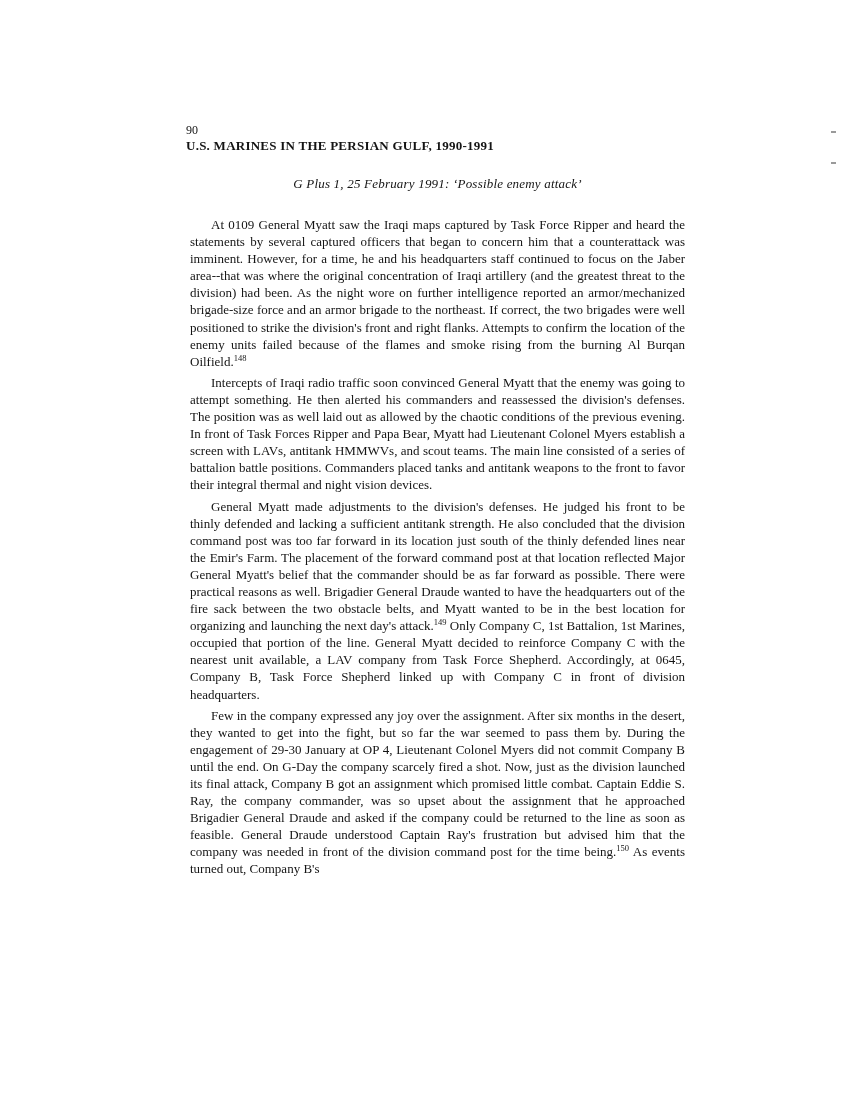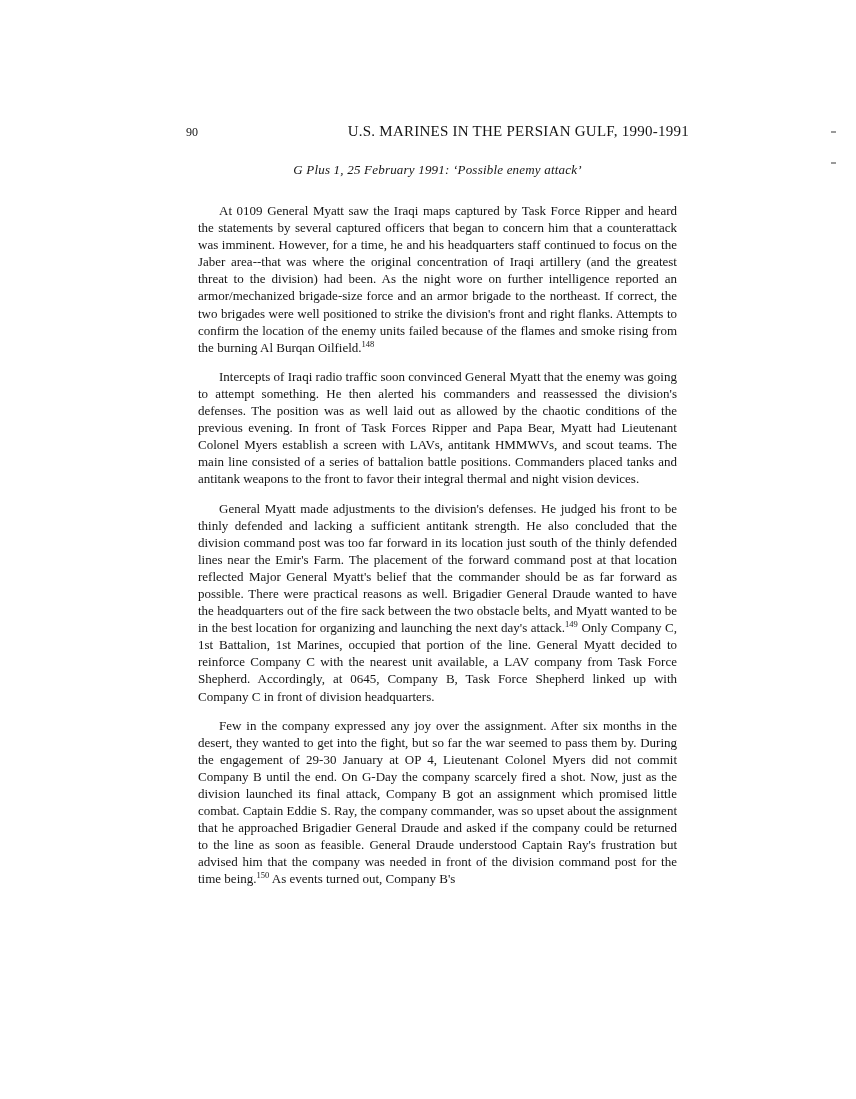--- a/index.html
+++ b/index.html
@@ -20,44 +20,45 @@
   .content {
     position: absolute;
     left: 186px;
     top: 123px;
     width: 503px;
   }
   .running-header {
     display: flex;
     justify-content: space-between;
     align-items: baseline;
+    flex-direction: column;
   }
   .page-number {
     font-size: 12px;
   }
   .running-title {
-    font-size: 15px;
-    font-weight: normal;
+    font-size: 13px;
+    font-weight: bold;
     letter-spacing: 0.25px;
   }
   .section-heading {
     font-style: italic;
     font-weight: normal;
     text-align: center;
     font-size: 13px;
     letter-spacing: 0.2px;
     margin: 22px 0 24px 0;
   }
   .body-text {
     font-size: 13px;
     line-height: 17.1px;
     text-align: justify;
   }
   .body-text p {
-    margin: 12px;
+    margin: 4px;
     text-indent: 21px;
   }
   sup.footnote-ref {
     font-size: 8.5px;
     line-height: 0;
     vertical-align: super;
   }
   .scan-mark {
     position: absolute;
     width: 5px;

